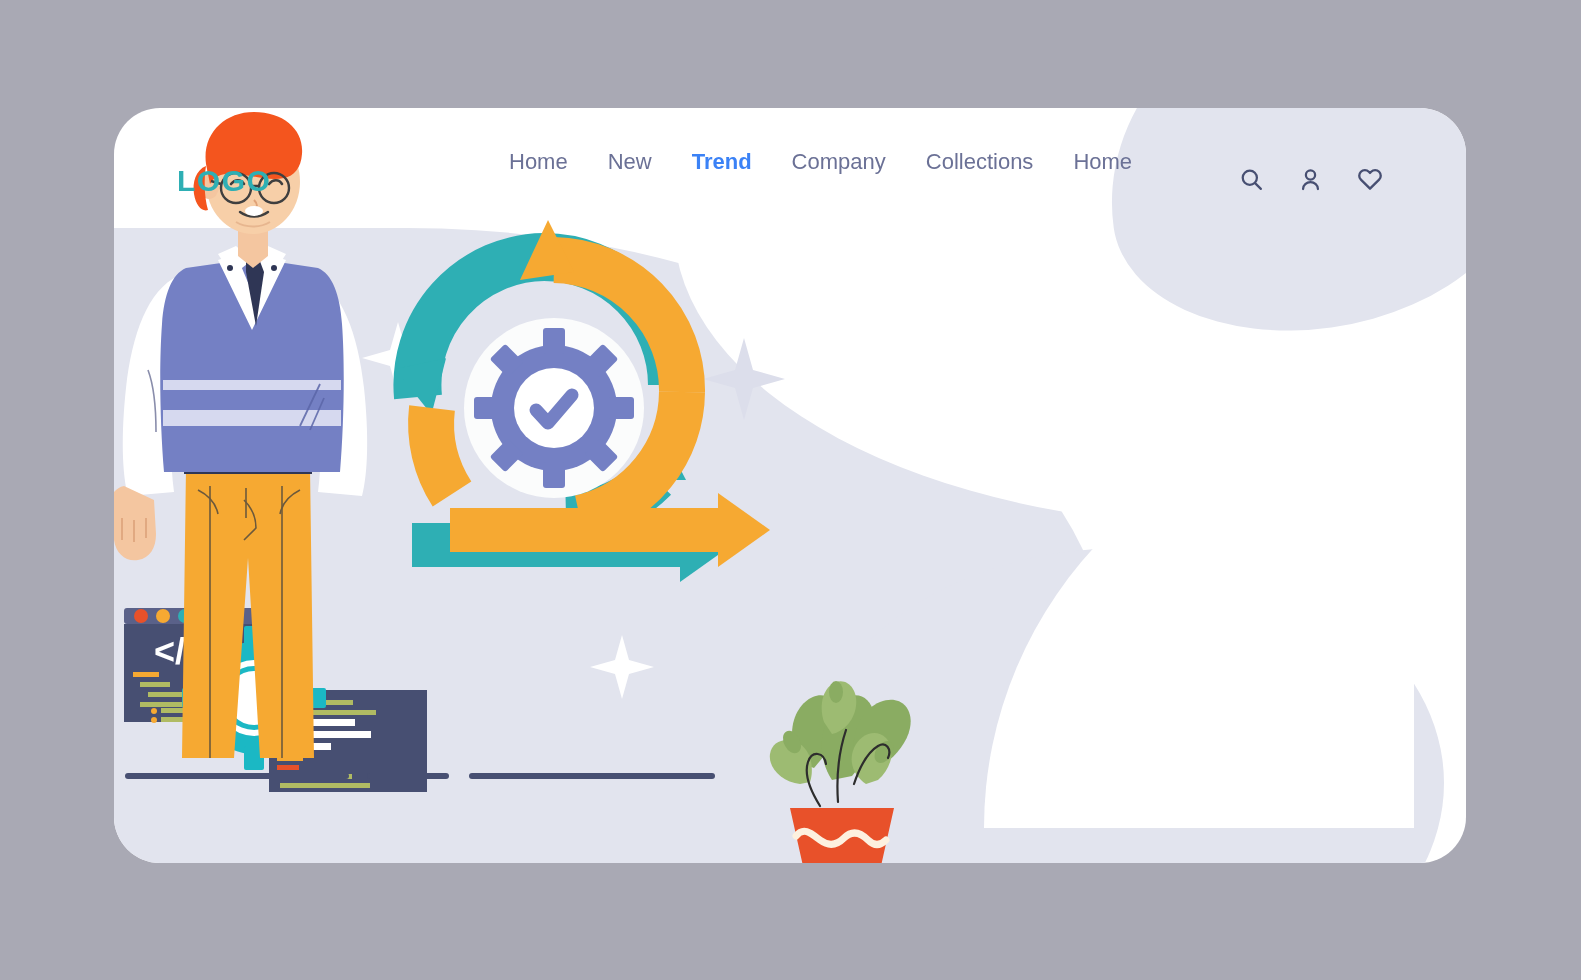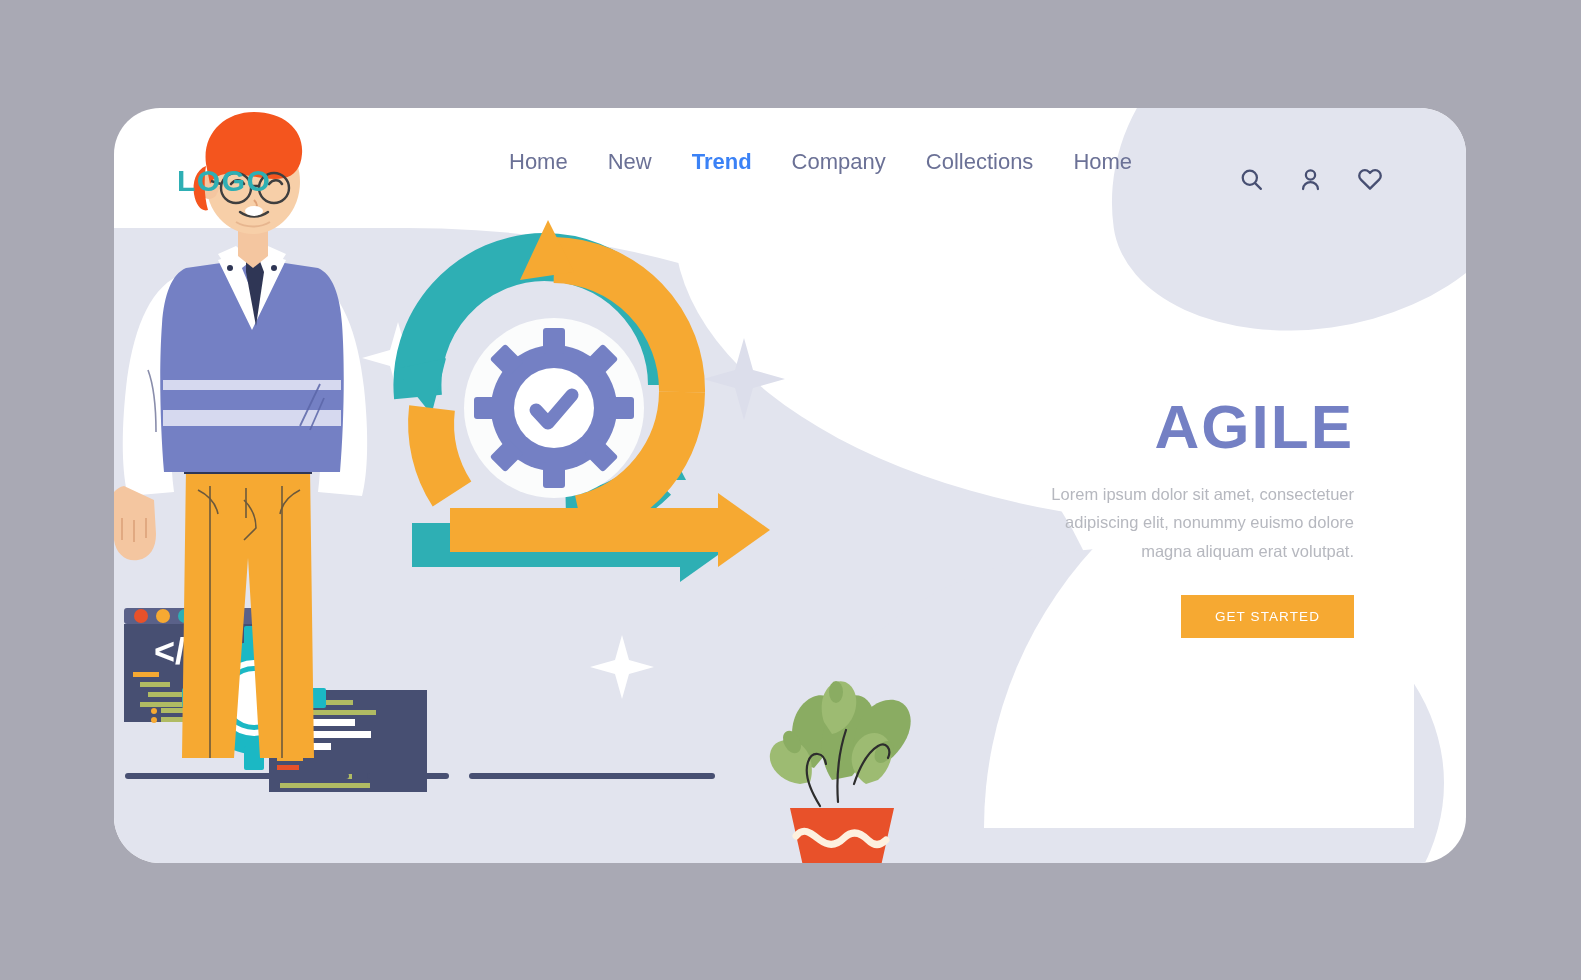--- a/index.html
+++ b/index.html
@@ -208,25 +208,20 @@
         <svg class="hicon" width="27" height="27" viewBox="0 0 24 24" fill="none" stroke="#474f72" stroke-width="2" stroke-linecap="round">
           <circle cx="12" cy="8" r="4.1"></circle>
           <path d="M5.4 20.5c0-3.7 3-6.1 6.6-6.1s6.6 2.4 6.6 6.1"></path>
         </svg>
         <svg class="hicon" width="28" height="28" viewBox="0 0 24 24" fill="none" stroke="#474f72" stroke-width="2" stroke-linejoin="round">
           <path d="M12 20.3 4.2 12.6a4.8 4.8 0 0 1 0-6.8 4.8 4.8 0 0 1 6.8 0l1 1 1-1a4.8 4.8 0 0 1 6.8 0 4.8 4.8 0 0 1 0 6.8z"></path>
         </svg>
       </div>
     </div>
 
-    <div class="hero-text">
-      <h1 class="hero-title">AGILE</h1>
-      <p class="hero-body">Lorem ipsum dolor sit amet, consectetuer adipiscing elit, nonummy euismo dolore magna aliquam erat volutpat.</p>
-      <button class="cta-button">GET STARTED</button>
-    </div>
 
     <div class="illustration">
       <svg class="illu-svg" width="900" height="755" viewBox="0 0 900 755" xmlns="http://www.w3.org/2000/svg">
 
         <g>
           <path d="M284 214 l8 28 28 8 -28 8 -8 28 -8 -28 -28 -8 28 -8 z" fill="#ffffff"></path>
         </g>
         <g>
           <path d="M630 230 l9 32 32 9 -32 9 -9 32 -9 -32 -32 -9 32 -9 z" fill="#dcdeeb"></path>
         </g>

